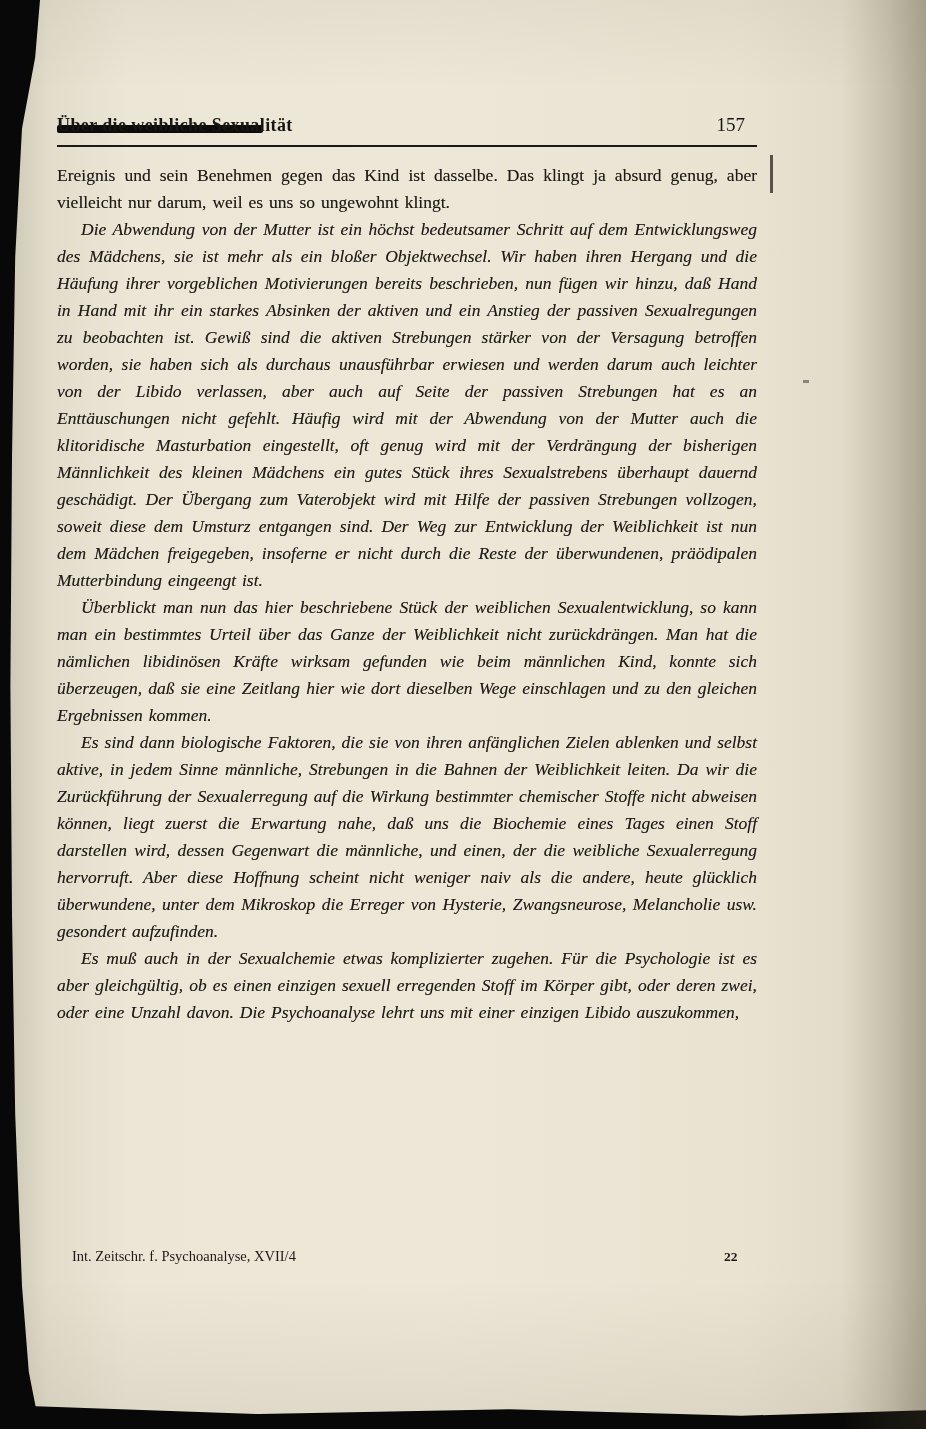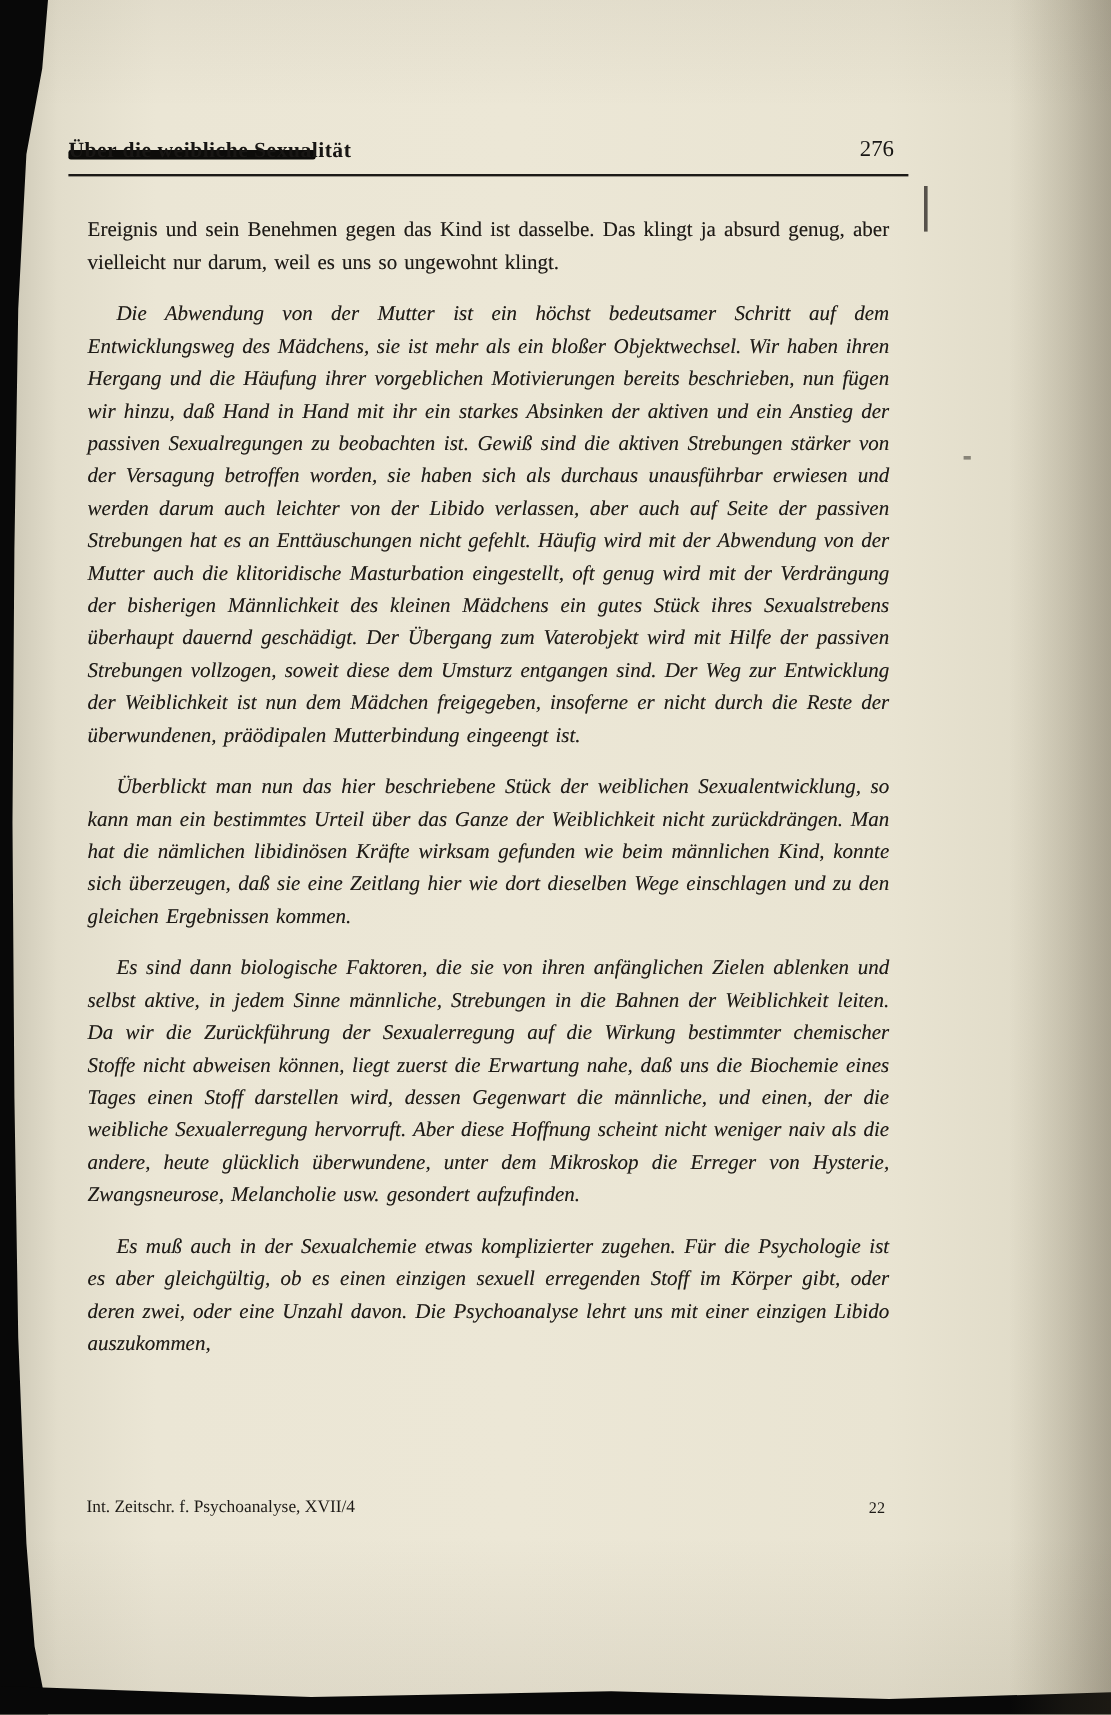--- a/index.html
+++ b/index.html
@@ -104,21 +104,21 @@
   }
 
   .body-text {
     position: absolute;
     left: 57px; top: 162px;
     width: 700px;
     color: #1e1b17;
     text-shadow: 0 0 0.5px rgba(30,25,20,0.45);
   }
   .body-text p {
-    margin: 16px;
+    margin: 0;
     font-size: 17.5px;
     line-height: 27px;
     text-align: justify;
     word-spacing: 1.6px;
   }
   .body-text p.indent {
     text-indent: 24px;
     font-style: italic;
   }
 
@@ -126,34 +126,34 @@
     position: absolute;
     left: 72px; top: 1248px;
     width: 690px;
     font-size: 14.5px;
     color: #1e1b17;
   }
   .footer-sig {
     position: absolute;
     left: 652px; top: 1px;
     font-size: 13.5px;
-    font-weight: 400;
+    font-weight: 700;
   }
 </style>
 </head>
 <body>
 
 <div class="page">
 
   <div class="paper-shade"></div>
 
   <div class="header">
     <div class="header-bar"></div>
     <div class="header-title">Über die weibliche Sexualität</div>
-    <div class="header-pagenum">276</div>
+    <div class="header-pagenum">157</div>
     <div class="header-rule"></div>
   </div>
 
   <div class="artifact-tick"></div>
   <div class="artifact-dash"></div>
 
   <div class="body-text">
     <p class="para">Ereignis und sein Benehmen gegen das Kind ist dasselbe. Das klingt ja absurd genug, aber vielleicht nur darum, weil es uns so ungewohnt klingt.</p>
     <p class="para indent">Die Abwendung von der Mutter ist ein höchst bedeutsamer Schritt auf dem Entwicklungsweg des Mädchens, sie ist mehr als ein bloßer Objektwechsel. Wir haben ihren Hergang und die Häufung ihrer vorgeblichen Motivierungen bereits beschrieben, nun fügen wir hinzu, daß Hand in Hand mit ihr ein starkes Absinken der aktiven und ein Anstieg der passiven Sexualregungen zu beobachten ist. Gewiß sind die aktiven Strebungen stärker von der Versagung betroffen worden, sie haben sich als durchaus unausführbar erwiesen und werden darum auch leichter von der Libido verlassen, aber auch auf Seite der passiven Strebungen hat es an Enttäuschungen nicht gefehlt. Häufig wird mit der Abwendung von der Mutter auch die klitoridische Masturbation eingestellt, oft genug wird mit der Verdrängung der bisherigen Männlichkeit des kleinen Mädchens ein gutes Stück ihres Sexualstrebens überhaupt dauernd geschädigt. Der Übergang zum Vaterobjekt wird mit Hilfe der passiven Strebungen vollzogen, soweit diese dem Umsturz entgangen sind. Der Weg zur Entwicklung der Weiblichkeit ist nun dem Mädchen freigegeben, insoferne er nicht durch die Reste der überwundenen, präödipalen Mutterbindung eingeengt ist.</p>
     <p class="para indent">Überblickt man nun das hier beschriebene Stück der weiblichen Sexualentwicklung, so kann man ein bestimmtes Urteil über das Ganze der Weiblichkeit nicht zurückdrängen. Man hat die nämlichen libidinösen Kräfte wirksam gefunden wie beim männlichen Kind, konnte sich überzeugen, daß sie eine Zeitlang hier wie dort dieselben Wege einschlagen und zu den gleichen Ergebnissen kommen.</p>

